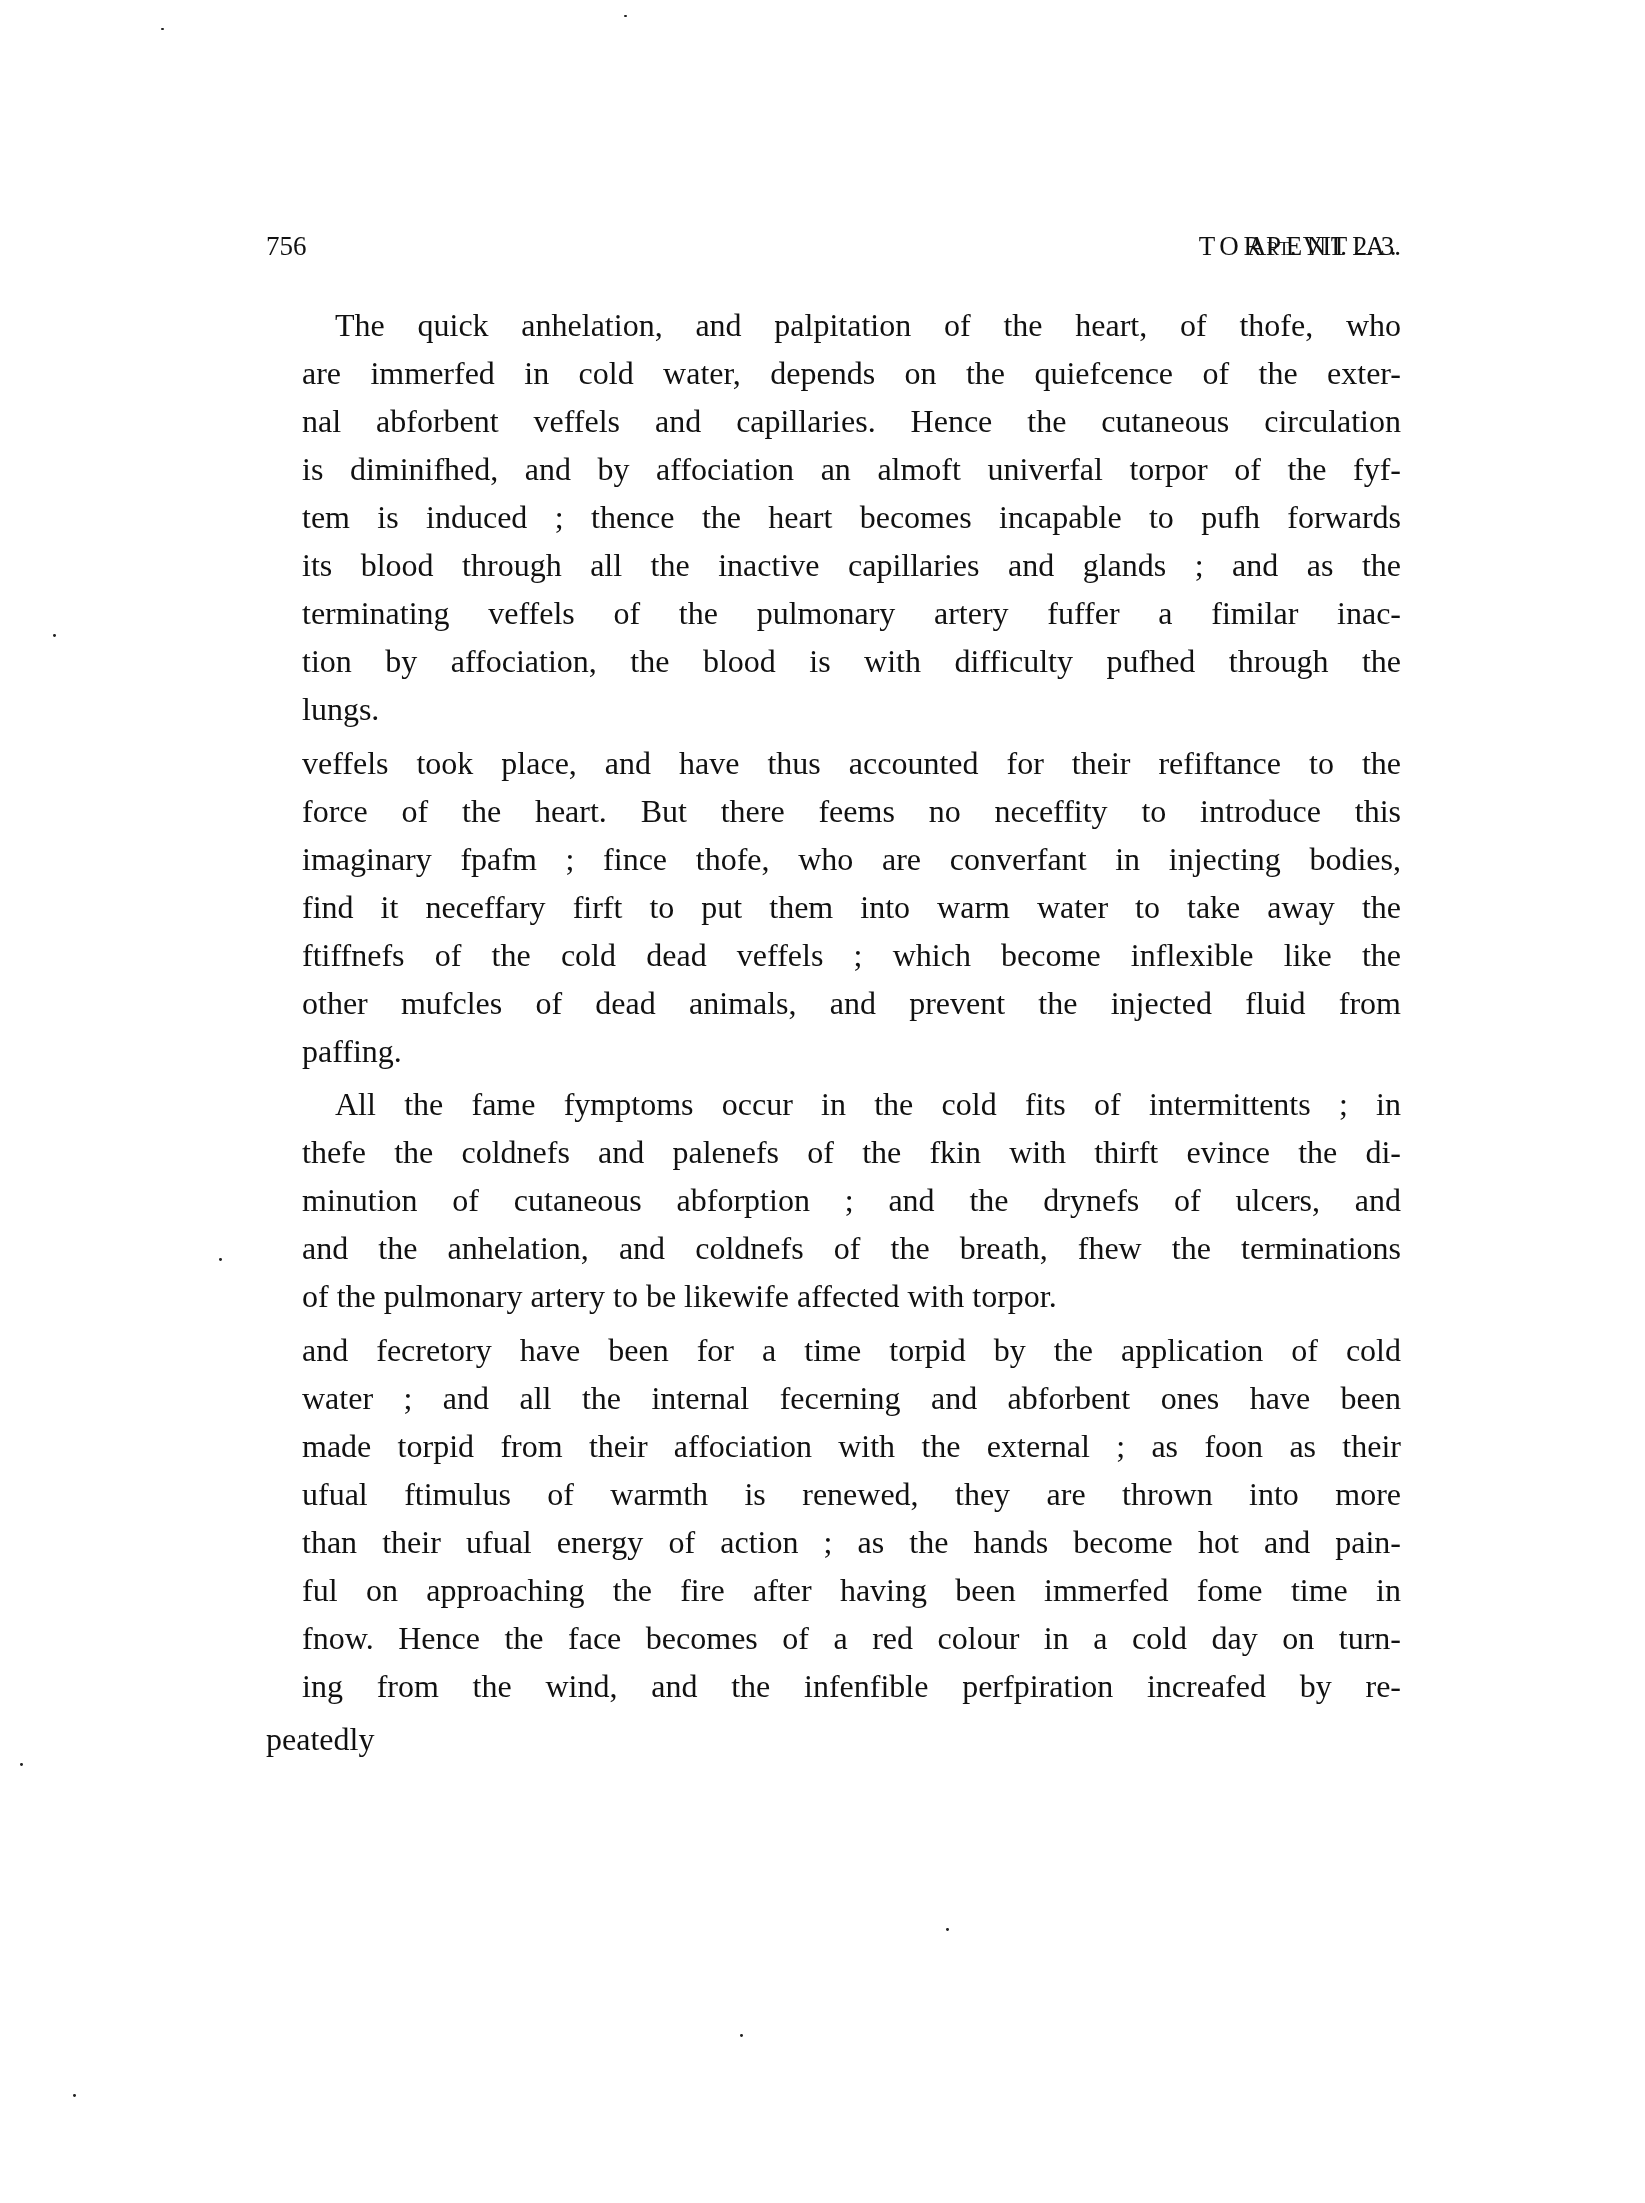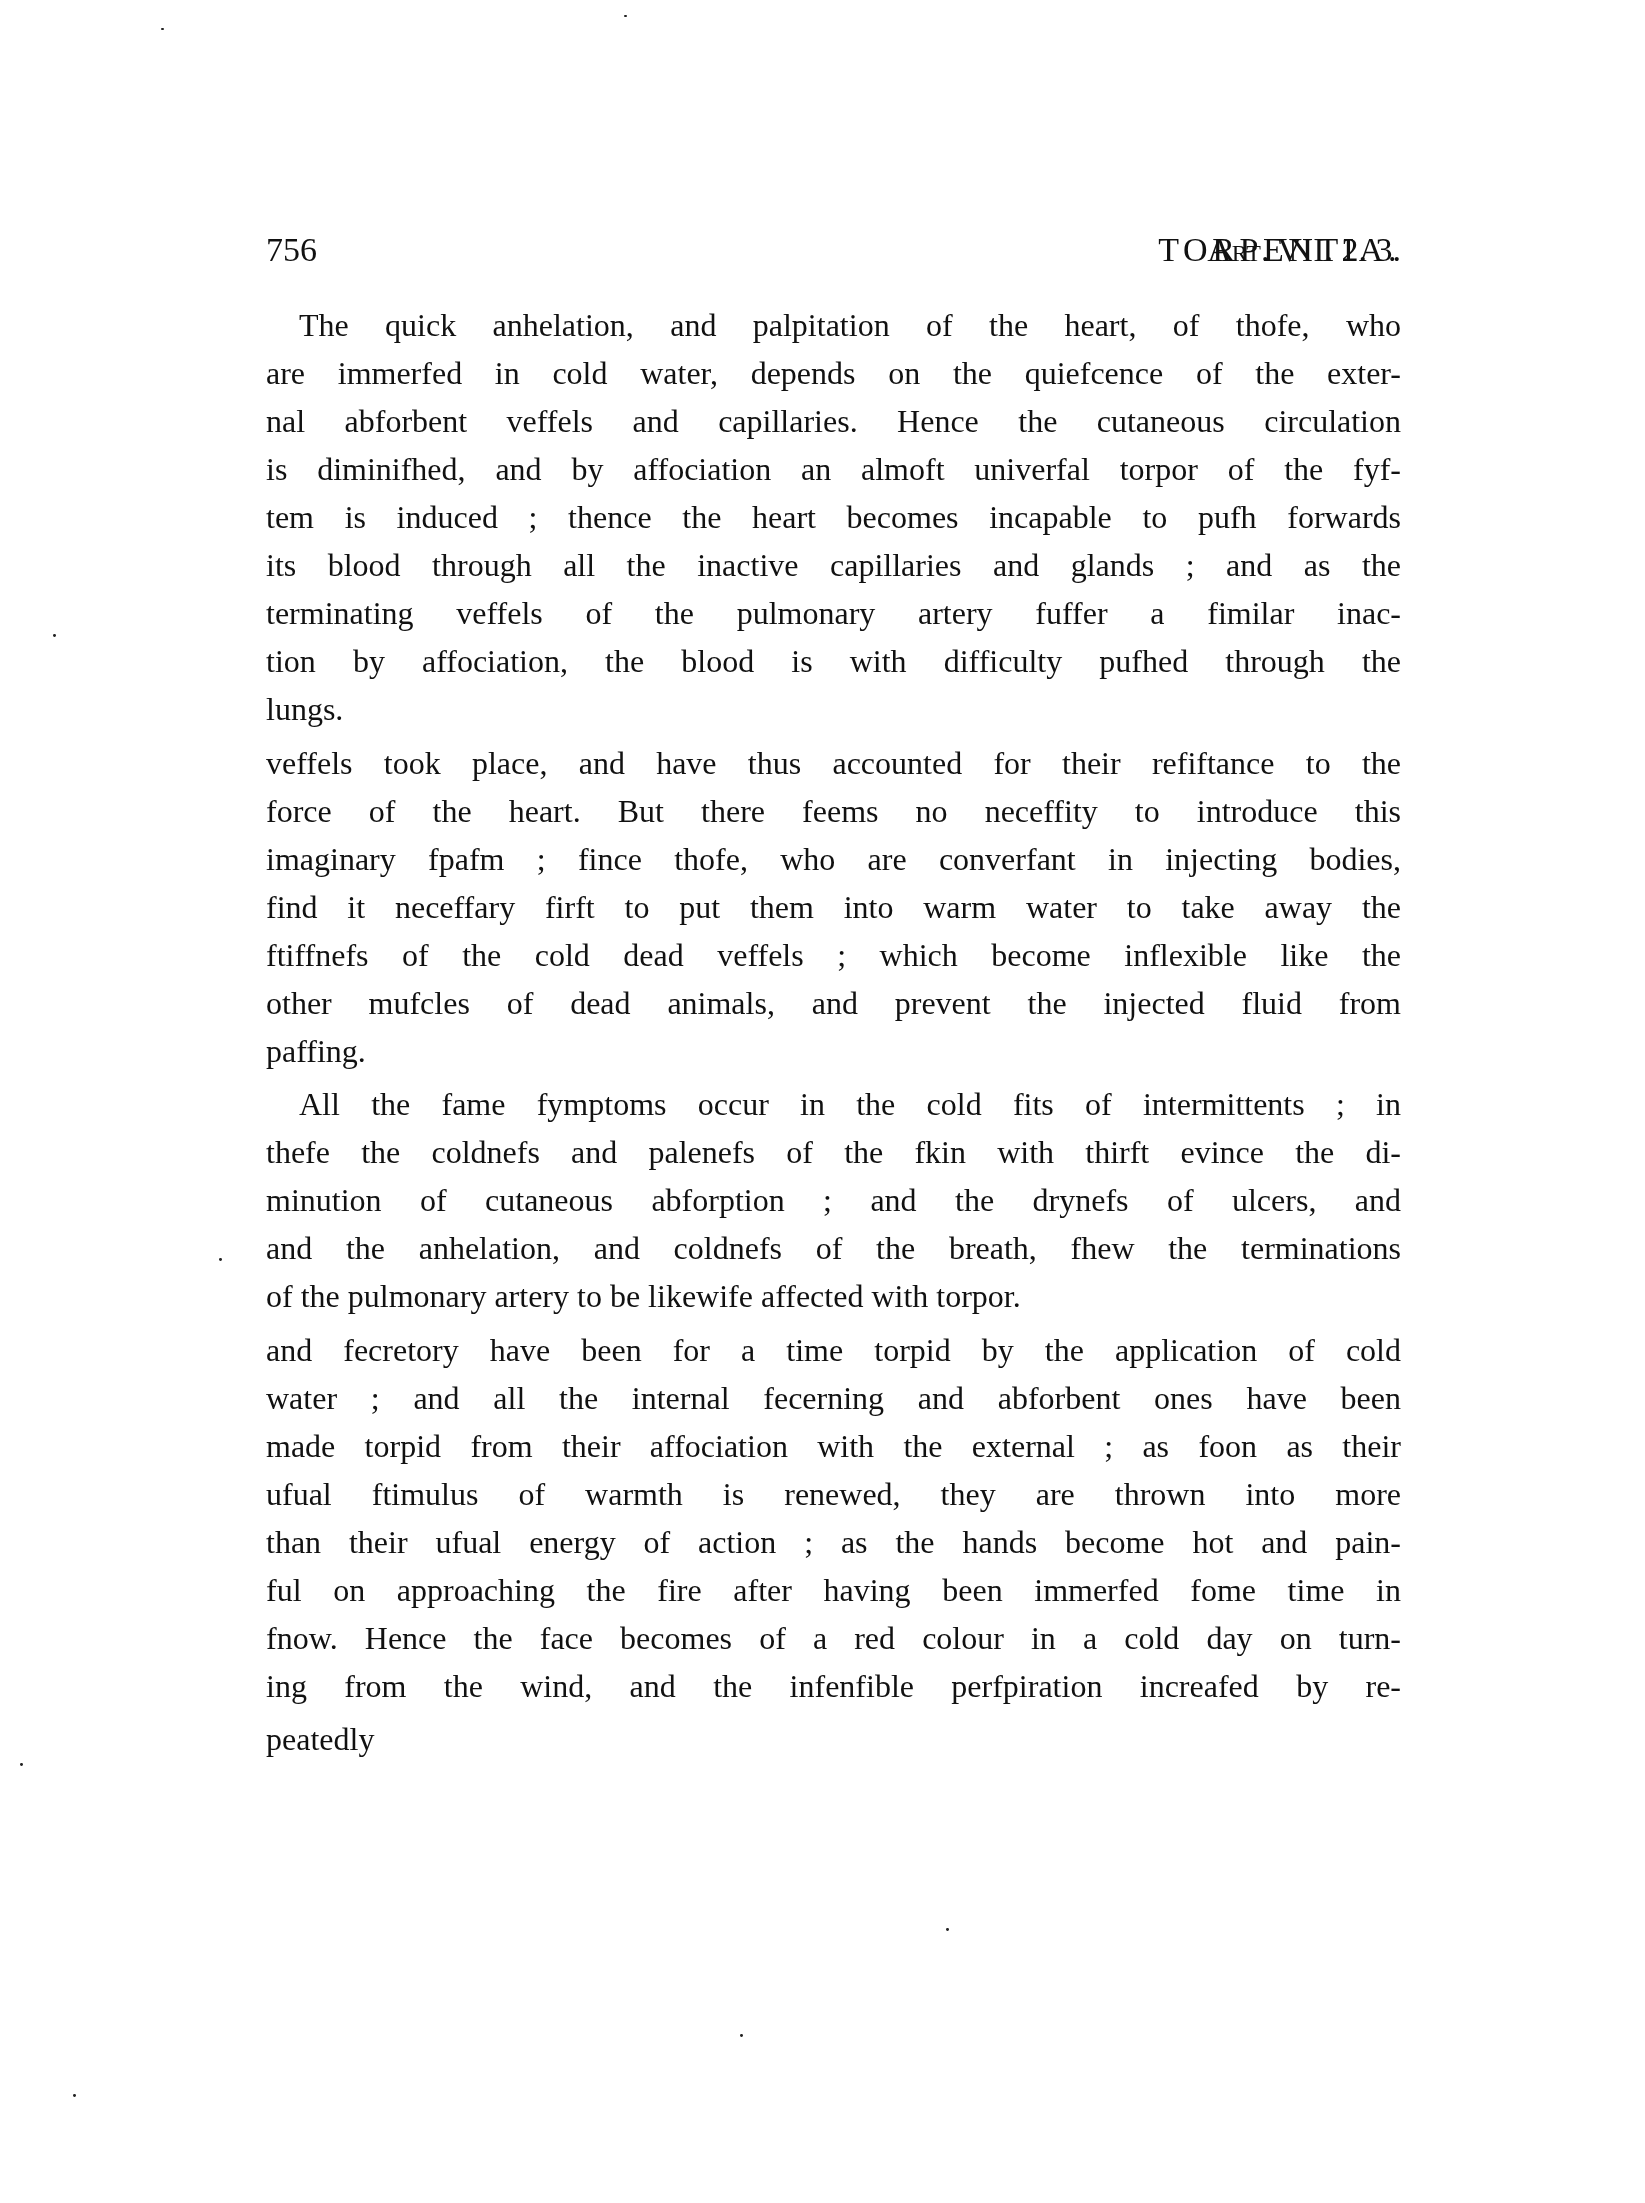--- a/index.html
+++ b/index.html
@@ -1,27 +1,27 @@
 <!DOCTYPE html>
 <html style="font-size:14.7px"><head>
 <meta charset="utf-8">
 <style>
   html, body { margin:0; padding:0; background:#fff; }
   body { width:1646px; height:2204px; position:relative; overflow:hidden;
          font-family:"Liberation Serif","DejaVu Serif",serif; color:#111; }
   .header { position:absolute; top:231px; left:266px; width:1135px; height:46px;
-            font-size:34px; }
+            font-size:27px; }
   .page-num { position:absolute; left:0; top:0; }
   .running-title { position:absolute; left:0; right:0; top:0; text-align:right;
                    letter-spacing:4.6px; }
   .section-ref { position:absolute; right:0; top:0; font-variant:small-caps; }
   .body { position:absolute; top:301px; left:266px; width:1135px; font-size:32px; }
   .para { margin:0 0 5.5px 0; }
   .line { display:block; height:48px; line-height:48px; text-align:justify;
-          text-align-last:justify; white-space:nowrap; }
+          text-align-last:justify; white-space:nowrap;margin-left:36px; }
   .line.indent { padding-left:33px; }
   .line.last { text-align-last:left; }
   .catchword { display:block; height:48px; line-height:48px; }
   .speck { position:absolute; background:#222; width:2.8px; height:2.8px; border-radius:50%; }
 </style>
 </head>
 <body>
 
 <div class="header">
   <span class="page-num">756</span>

